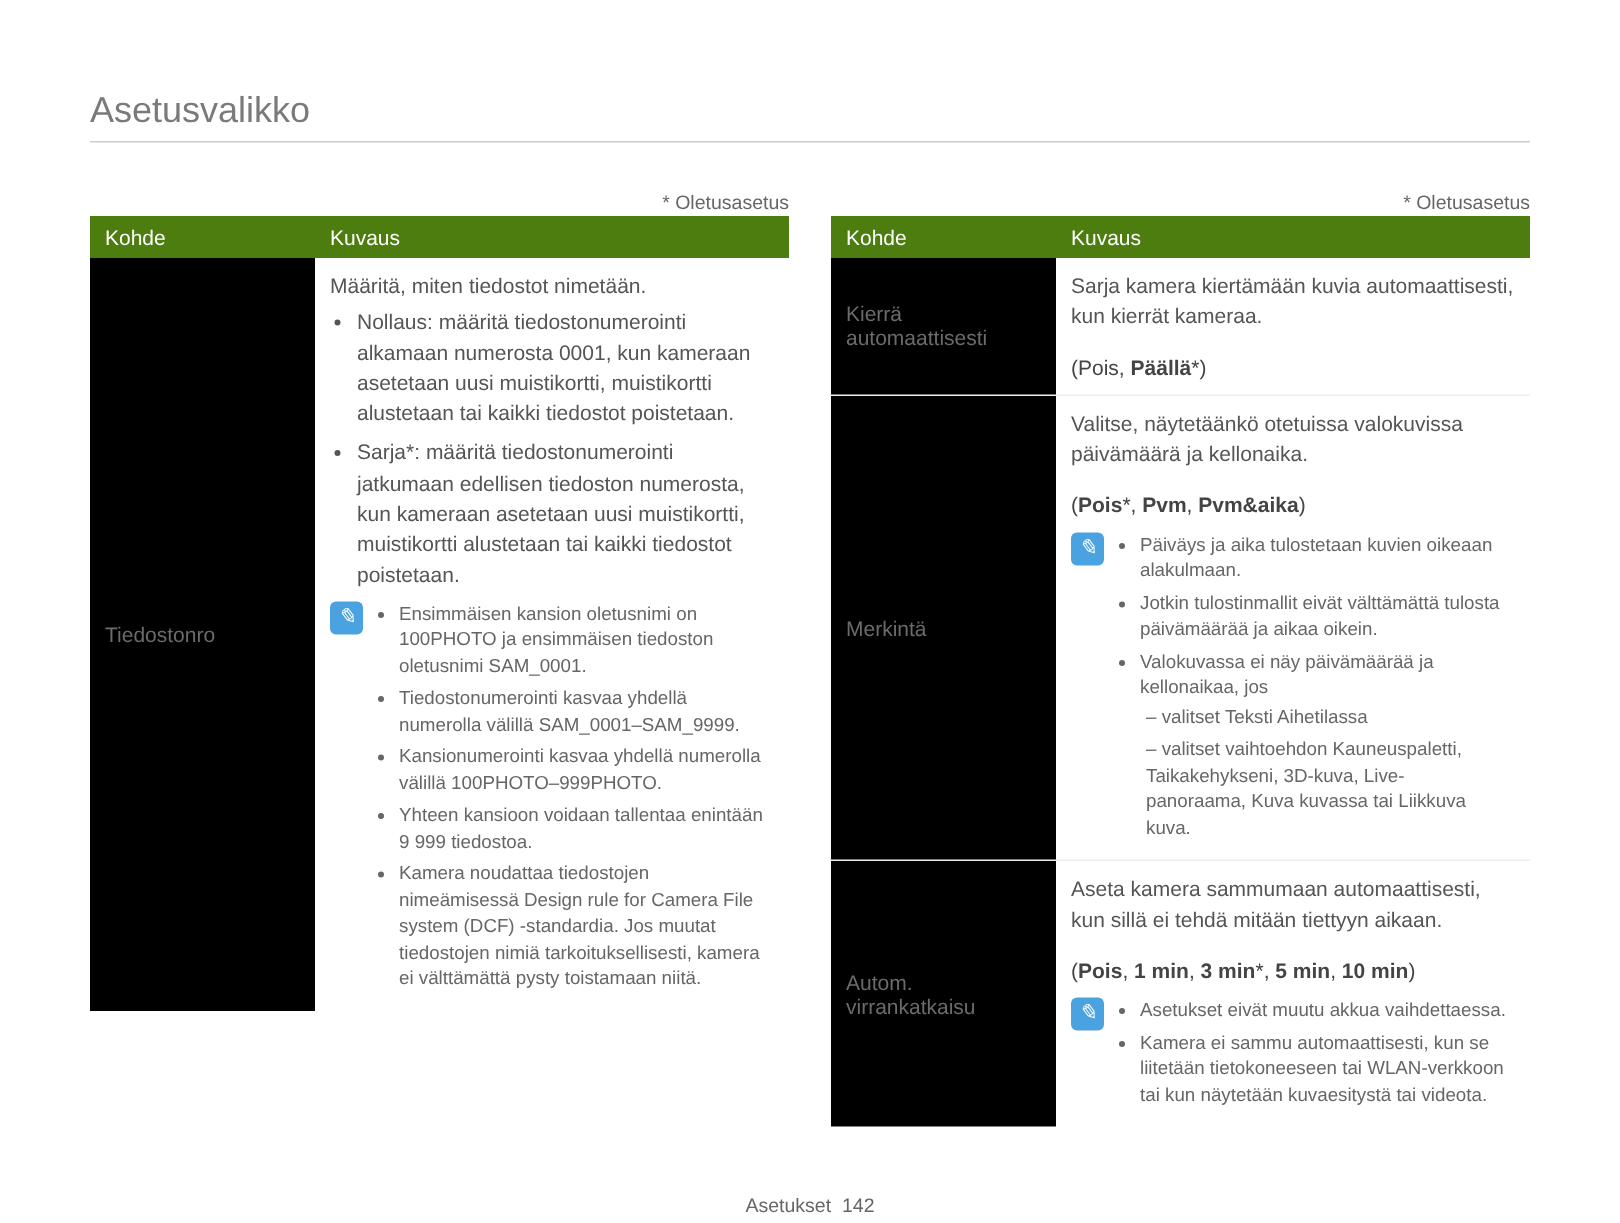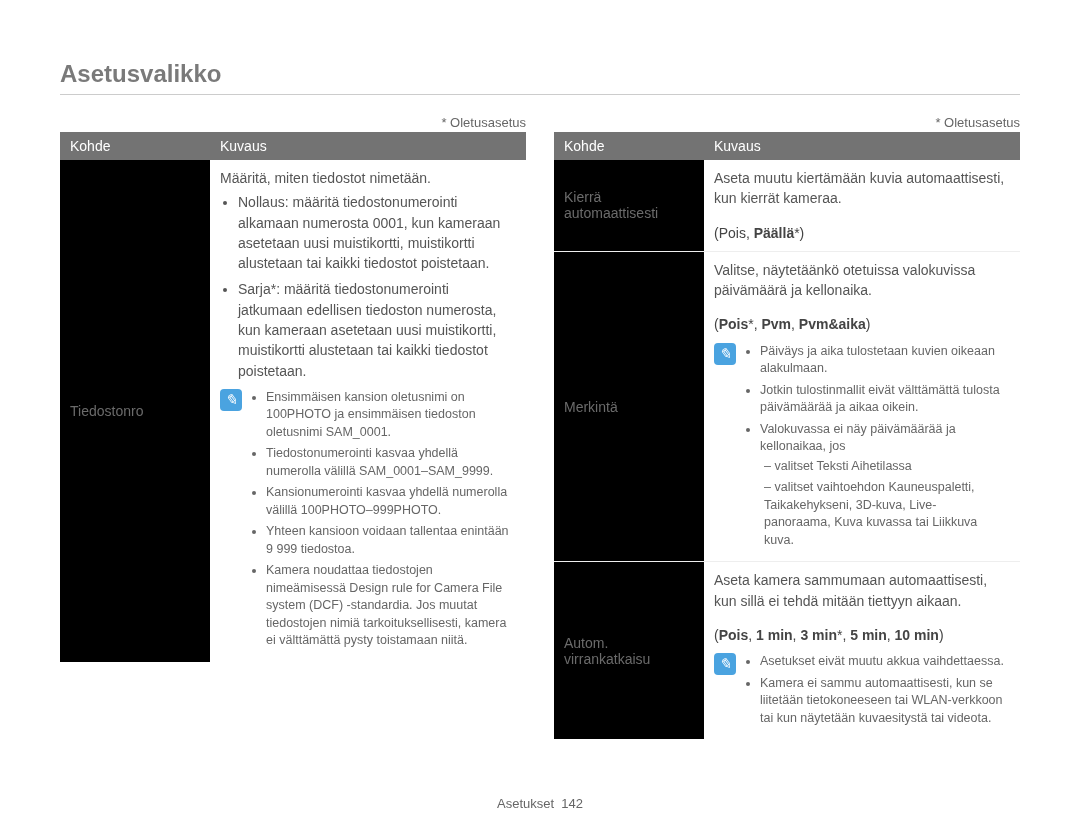--- a/index.html
+++ b/index.html
@@ -11,42 +11,42 @@
   }
   .page {
     width: 1080px;
     height: 815px;
     padding: 60px 60px 20px 60px;
     box-sizing: border-box;
     position: relative;
   }
   .page-title {
     font-size: 24px;
-    font-weight: 700;
+    font-weight: 400;
     color: #7a7a7a;
     border-bottom: 1px solid #ccc;
     padding-bottom: 6px;
-    margin-bottom: 20px;
+    margin-bottom: 32px;
   }
   .columns {
     display: flex;
     gap: 28px;
   }
   .col {
     flex: 1;
   }
   .default-note {
     font-size: 13px;
     text-align: right;
     color: #666;
     margin-bottom: 2px;
   }
   .t-header {
     display: flex;
-    background: #737373;
+    background: #4d7c0f;
     color: #fff;
     font-size: 14px;
     justify-content: space-between;
   }
   .t-header .th-left {
     width: 130px;
     padding: 6px 10px;
   }
   .t-header .th-right {
     flex: 1;
@@ -176,21 +176,21 @@
     <div class="col">
       <div class="default-note">* Oletusasetus</div>
       <div class="t-header">
         <div class="th-left">Kohde</div>
         <div class="th-right">Kuvaus</div>
       </div>
 
       <div class="t-row">
         <div class="td-left">Kierrä automaattisesti</div>
         <div class="td-right">
-          <div>Aseta muutu kiertämään kuvia automaattisesti, kun kierrät kameraa.</div>
+          <div>Sarja kamera kiertämään kuvia automaattisesti, kun kierrät kameraa.</div>
           <div class="options">(<span>Pois</span>, <span class="b">Päällä</span>*)</div>
         </div>
       </div>
 
       <div class="t-row">
         <div class="td-left">Merkintä</div>
         <div class="td-right">
           <div>Valitse, näytetäänkö otetuissa valokuvissa päivämäärä ja kellonaika.</div>
           <div class="options">(<span class="b">Pois</span>*, <span class="b">Pvm</span>, <span class="b">Pvm&amp;aika</span>)</div>
           <div class="info-block">

